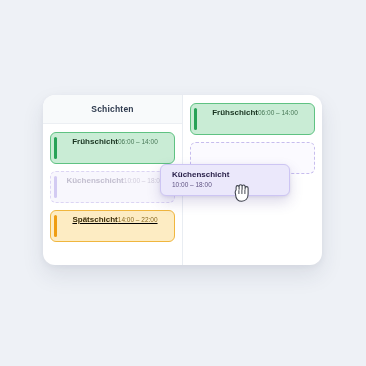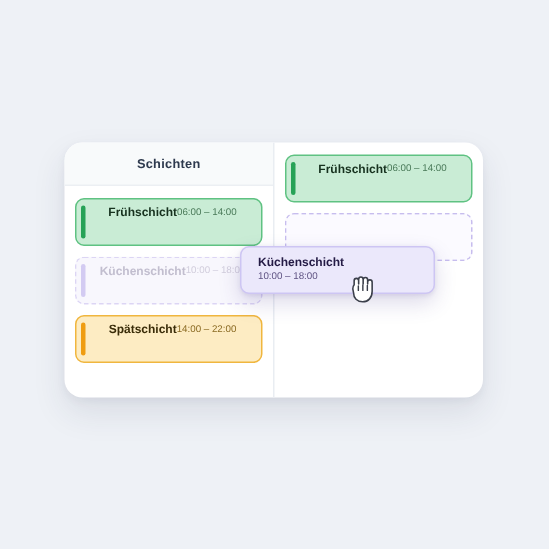--- a/index.html
+++ b/index.html
@@ -117,20 +117,21 @@
     border-color: #5fc282;
   }
   .c-green .shift-accent { background: #27a257; }
   .c-green .shift-title  { color: #17321f; }
   .c-green .shift-time   { color: #4a7a59; }
 
   
   .c-amber {
     background: #fdecc3;
     border-color: #f0b63e;
+    text-decoration: underline;
   }
   .c-amber .shift-accent { background: #ef9d12; }
   .c-amber .shift-title  { color: #3a2c08; }
   .c-amber .shift-time   { color: #8a6a22; }
 
   
   .shift-ghost {
     background: #f6f4fd;
     border: 1px dashed #cfc6f1;
     opacity: 0.72;

